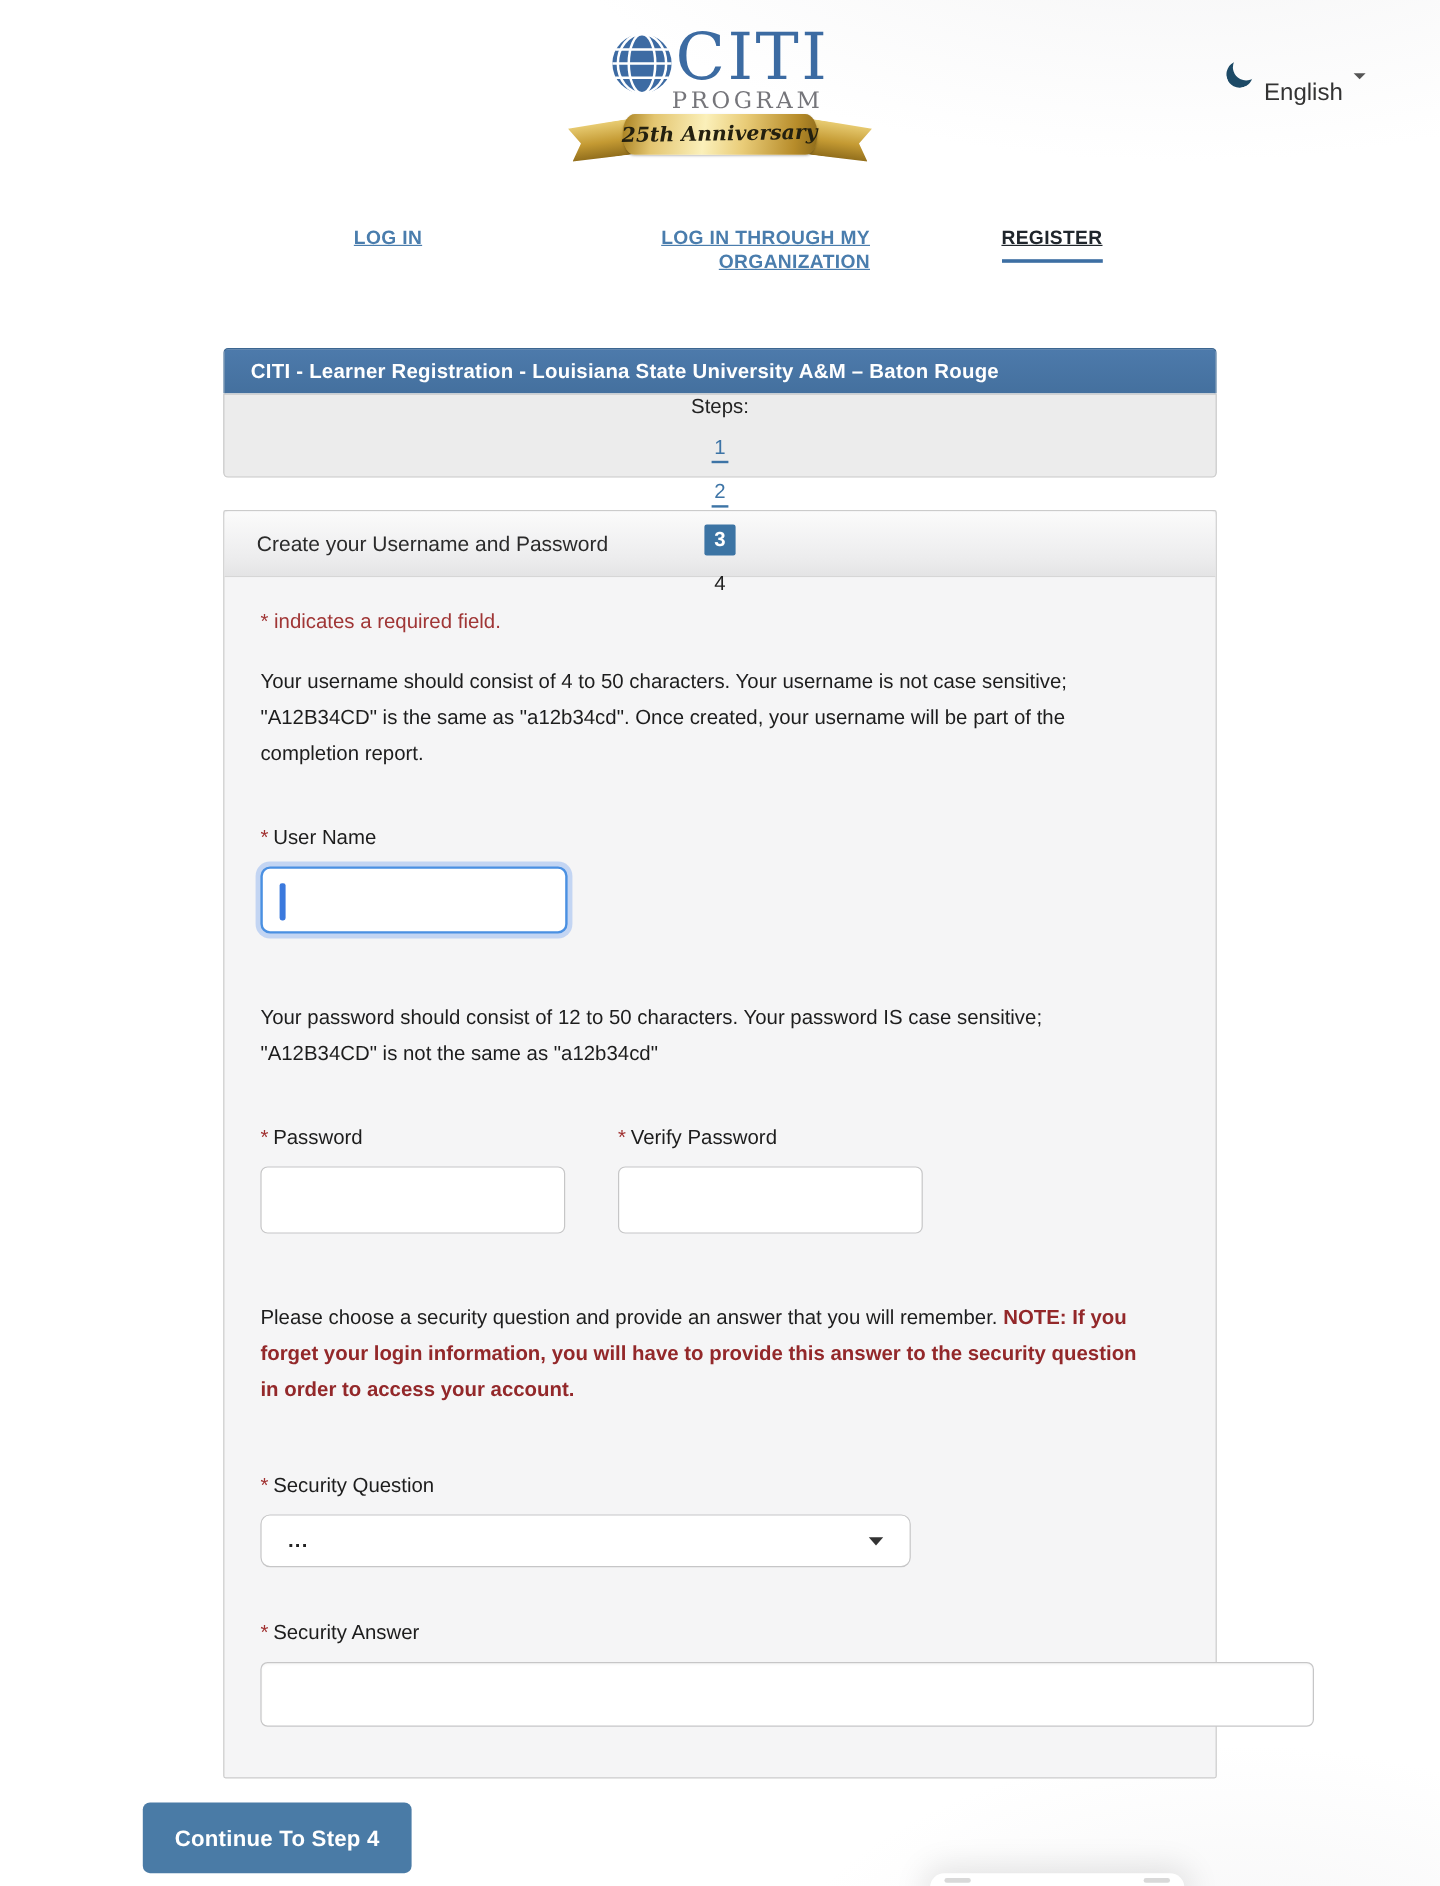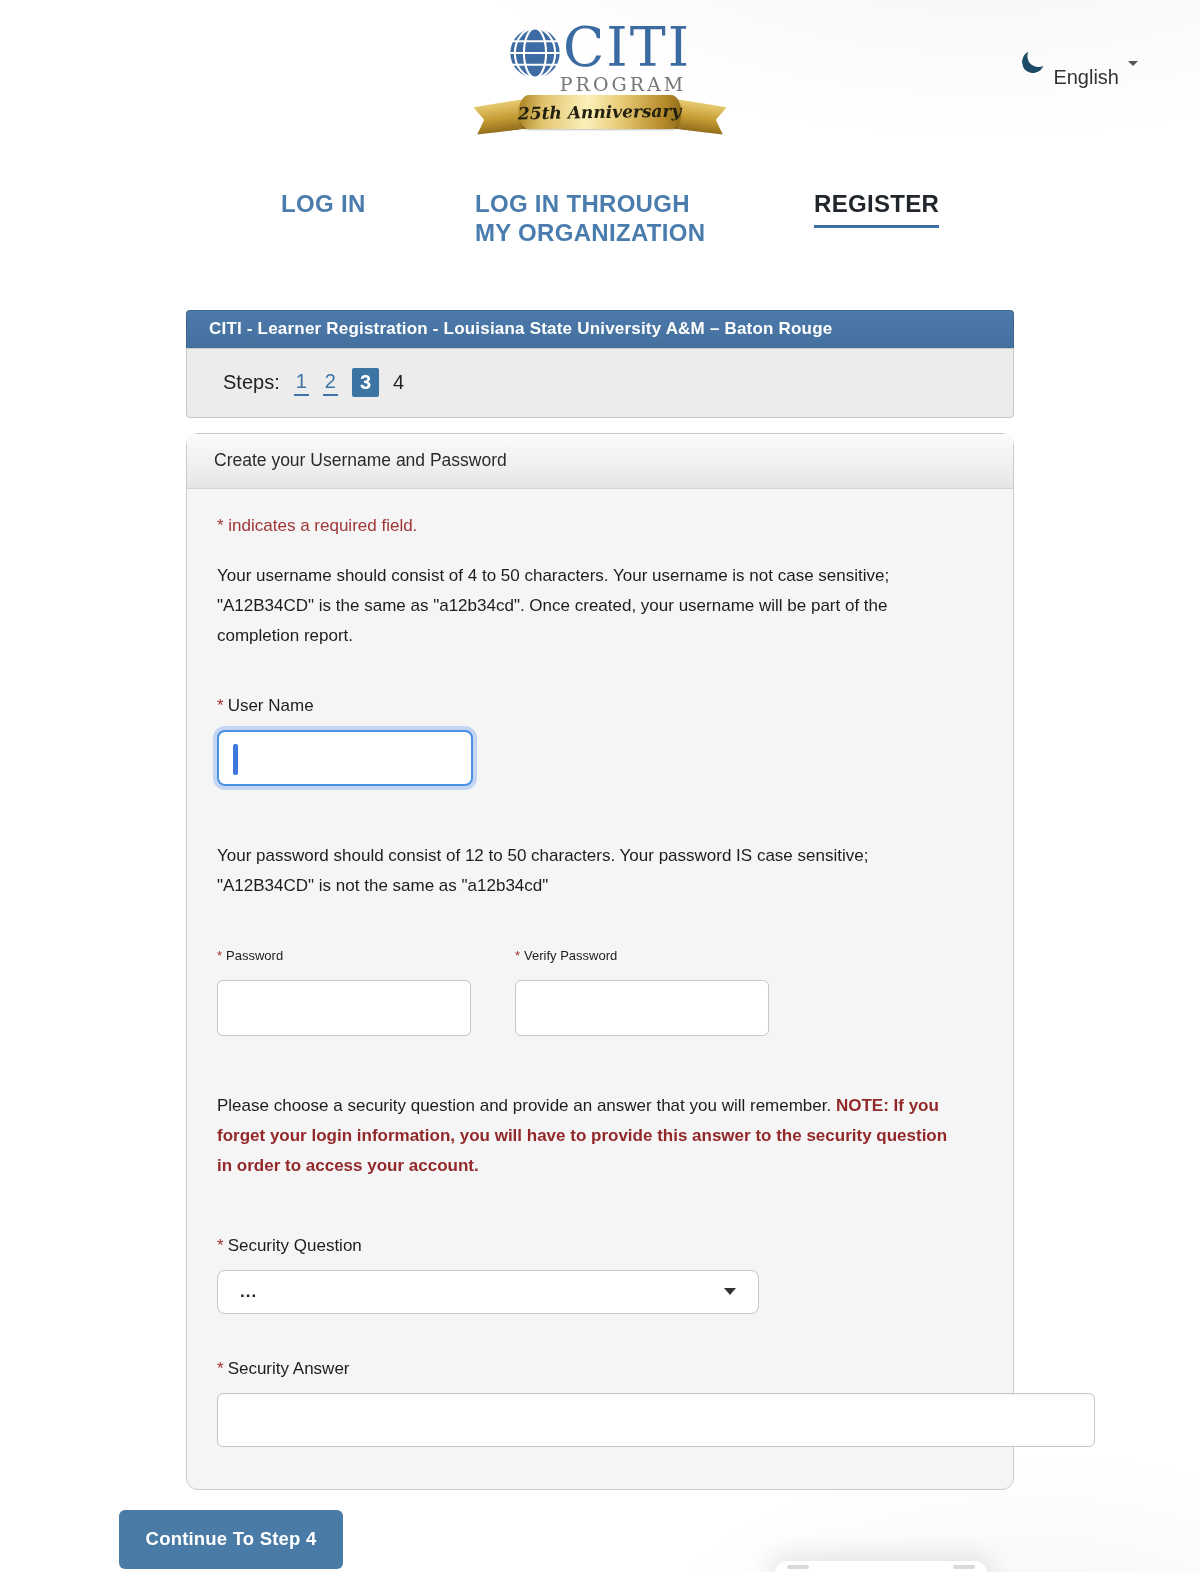--- a/index.html
+++ b/index.html
@@ -33,43 +33,43 @@
   .ribbon-text { font-family:"DejaVu Serif","Liberation Serif",serif; font-style:italic; font-weight:bold; font-size:17px; color:#23200f; transform:rotate(-1deg); white-space:nowrap; }
 
   
   .lang { position:absolute; top:34px; right:62px; display:flex; align-items:center; gap:9px; cursor:pointer; }
   .moon { width:22px; height:22px; border-radius:50%; box-shadow:inset 7px -4px 0 0 #1d4a66; transform:rotate(-18deg); }
   .lang-label { font-size:20px; color:#333;margin-top:32px; }
   .lang-caret { width:0; height:0; border-left:5px solid transparent; border-right:5px solid transparent; border-top:5px solid #555; margin-top:4px; }
 
   
   .nav { width:830px; margin:54px auto 0; display:grid; grid-template-columns:1fr 1fr 1fr; align-items:start; }
-  .nav-item { justify-self:center; text-align:left; font-weight:bold; font-size:24px; letter-spacing:.3px; color:#4a7dad; line-height:1.22; cursor:pointer; max-width:250px; }
+  .nav-item { justify-self:center; text-align:right; font-weight:bold; font-size:16px; letter-spacing:.3px; color:#4a7dad; line-height:1.22; cursor:pointer; max-width:250px;text-decoration:underline; }
   .nav-item.active { color:#20262c; padding-bottom:7px; border-bottom:3px solid #3d6fa3; }
 
   
   .cards { width:828px; margin:62px auto 0; }
   .title-bar {
     background:linear-gradient(180deg,#4d7aab 0%,#44709e 100%);
     border:1px solid #3c6690; border-bottom:none; border-radius:4px 4px 0 0;
     height:38px; display:flex; align-items:center; padding:0 22px;
     color:#ffffff; font-size:17px; font-weight:600; letter-spacing:.2px;
   }
   .steps-box {
     background:#ececec; border:1px solid #c8c8c8; border-radius:0 0 4px 4px;
-    height:70px; display:flex; align-items:center; padding:0 36px; gap:14px; font-size:20px;
+    height:70px; display:flex; align-items:center; padding:0 36px; gap:14px; font-size:17px;flex-direction:column;
   }
   .steps-label { color:#222; }
   .step { text-decoration:none; }
   .step.link { color:#3d74a6; border-bottom:2px solid #3d74a6; padding:0 2px 1px; cursor:pointer; }
   .step.current { background:#3c74a4; color:#fff; padding:3px 8px; border-radius:2px; font-weight:600; }
   .step.plain { color:#222; }
 
   
-  .panel { margin-top:15px; border:1px solid #cbcbcb; border-radius:12px; background:#f5f5f6; }
+  .panel { margin-top:27px; border:1px solid #cbcbcb; border-radius:2px; background:#f5f5f6; }
   .panel-header {
     height:55px; display:flex; align-items:center; padding:0 27px;
     background:linear-gradient(180deg,#fbfbfb 0%,#ededee 70%,#e4e4e5 100%);
     border-bottom:1px solid #d6d6d6; border-radius:4px 4px 0 0;
     font-size:17.5px; color:#2b2b2b;
   }
   .panel-body { padding:22px 50px 42px 30px; font-size:17px; line-height:30px; }
   .required-note { color:#a03636; margin-top:0; }
   .help { margin-top:20px; color:#1d1d1d; max-width:880px; }
   .help .note { color:#93282a; font-weight:600; }
@@ -79,21 +79,21 @@
   .input {
     background:#fff; border:1px solid #c6c6c7; border-radius:6px; height:56px; margin-top:9px;
   }
   .input.username {
     width:256px; border:2px solid #4a90e2; border-radius:8px;
     box-shadow:0 0 0 4px rgba(120,165,240,.40); position:relative;
   }
   .text-cursor { position:absolute; left:14px; top:12px; width:5px; height:31px; background:#3b79dd; border-radius:2px; }
   .pw-row { display:flex; gap:44px; margin-top:40px; }
   .pw-col .input { width:254px; }
-  .pw-label { font-size:13px; }
+  .pw-label { font-size:17px; }
   .sec-help { margin-top:55px; }
   .select {
     width:542px; height:44px; margin-top:9px; background:#fff; border:1px solid #c6c6c7; border-radius:8px;
     display:flex; align-items:center; justify-content:space-between; padding:0 22px; cursor:pointer;
   }
   .select-value { font-weight:bold; font-size:17px; color:#222; letter-spacing:1px; }
   .select-caret { width:0; height:0; border-left:6px solid transparent; border-right:6px solid transparent; border-top:7px solid #333; }
   .input.answer { width:878px; height:54px; box-shadow:inset 0 1px 2px rgba(0,0,0,.04); }
 
   

